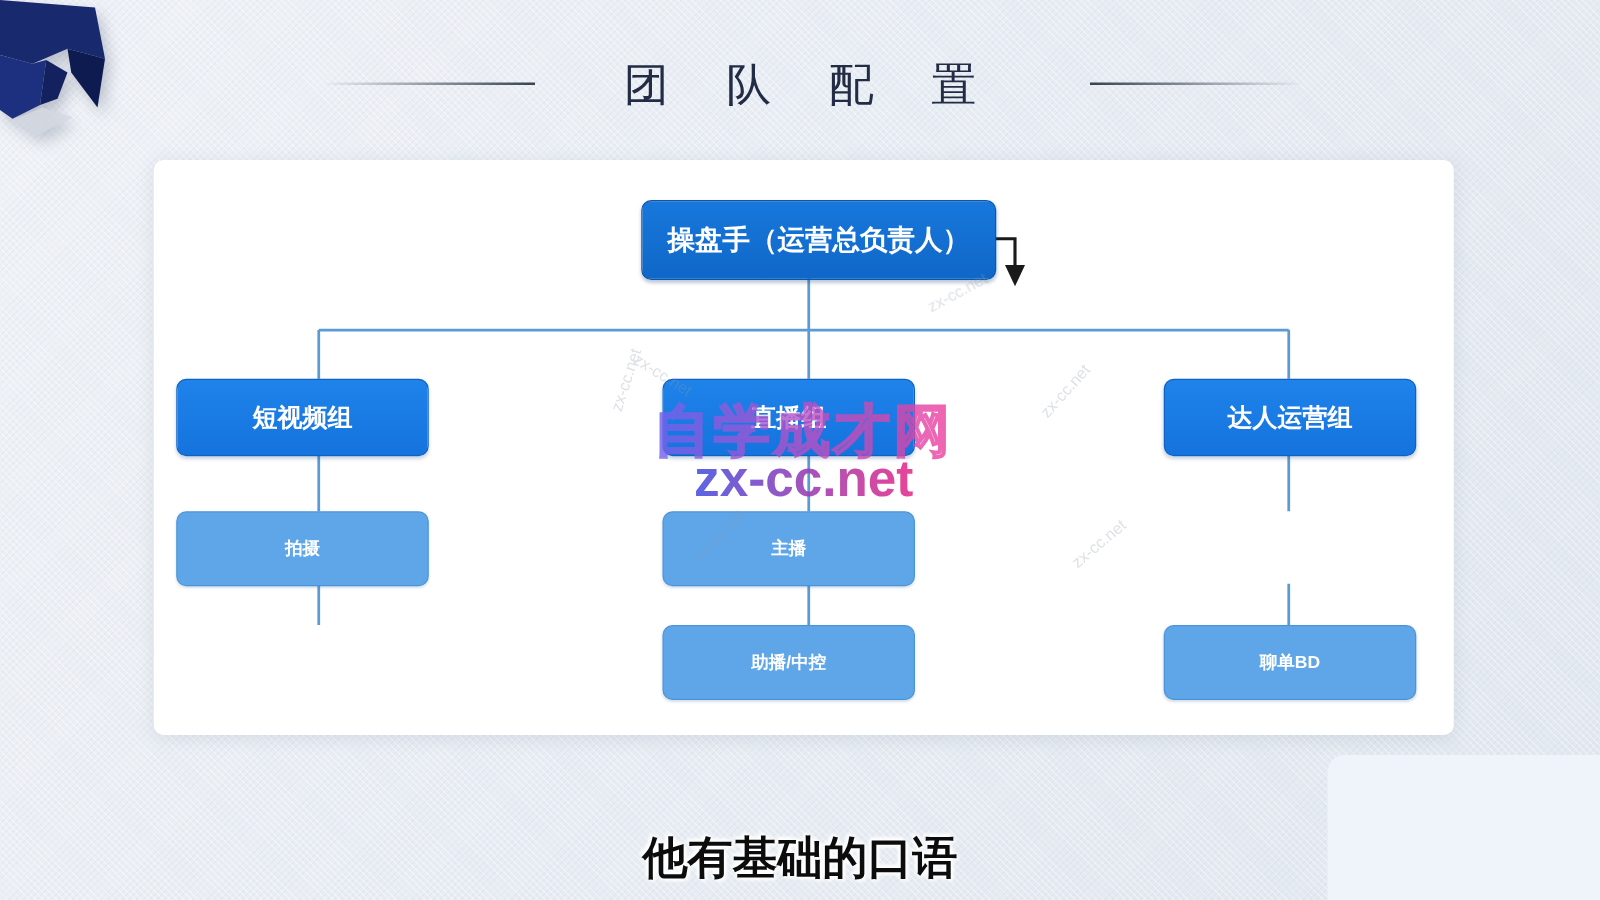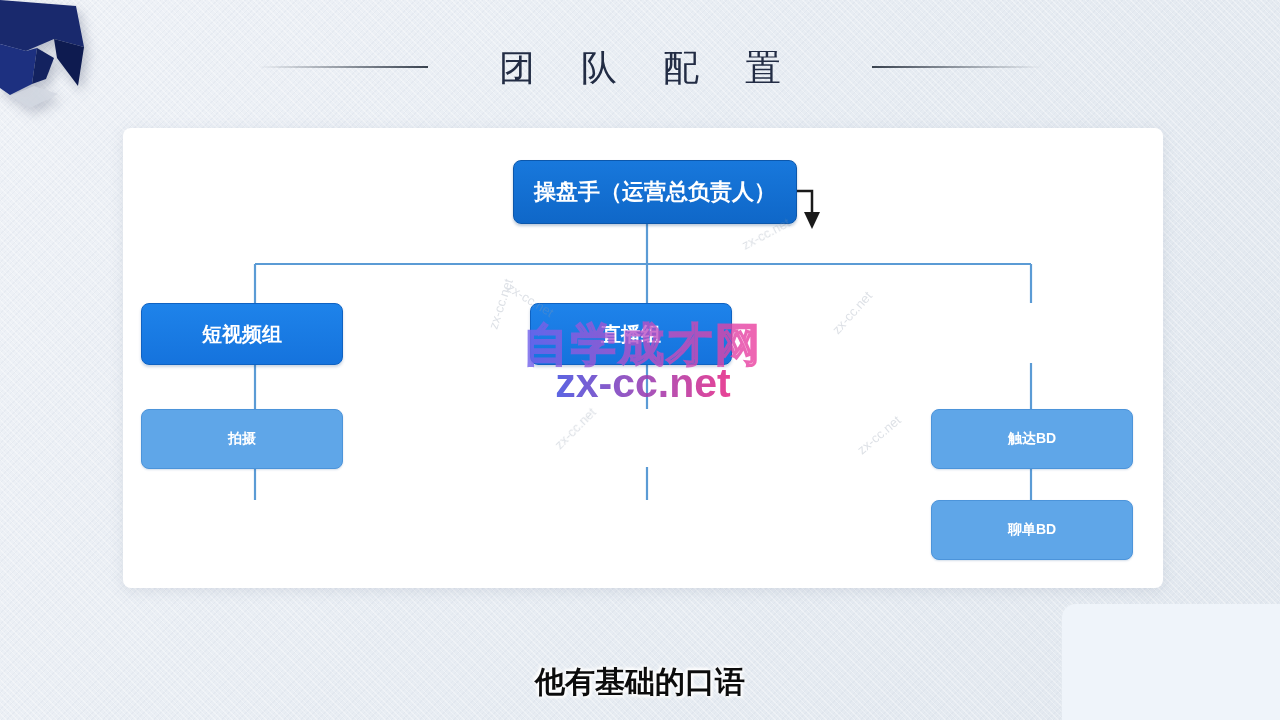--- a/index.html
+++ b/index.html
@@ -33,21 +33,21 @@
     background:linear-gradient(180deg,#1e83ea,#1573dd);border:1px solid #0f62c2;
     box-shadow:0 2px 3px rgba(15,60,120,.22);}
   .leaf-box{width:200px;height:58px;font-size:14px;
     background:#5fa6e8;border:1px solid #4c94da;box-shadow:0 1px 2px rgba(40,90,150,.20);}
   .col-left{left:141px;} .col-mid{left:530px;} .col-right{left:931px;}
   .row2{top:409px;} .row3{top:500px;}
   
   .overlay{position:absolute;inset:0;pointer-events:none;}
   
   .subtitle{position:absolute;left:0;right:0;top:662px;text-align:center;
-    font-family:"Liberation Serif","DejaVu Serif",serif;font-size:30px;font-weight:bold;color:#0c0c0c;
+    font-family:"Liberation Serif","DejaVu Serif",serif;font-size:36px;font-weight:bold;color:#0c0c0c;
     text-shadow:0 0 4px #fff,0 0 4px #fff,2px 2px 3px rgba(255,255,255,.95),-2px -2px 3px rgba(255,255,255,.95);}
   
   .corner-panel{position:absolute;left:1062px;top:604px;width:218px;height:116px;
     background:#eff4fa;border-radius:14px 0 0 0;}
 </style>
 </head>
 <body>
 
 <div class="stage">
   <div class="texture"></div>
@@ -83,24 +83,26 @@
     <g>
       <path d="M795,191 H812 V213" stroke="#1a1a1a" stroke-width="2.5" fill="none"></path>
       <polygon points="804,212 820,212 812,229" fill="#1a1a1a"></polygon>
     </g>
   </svg>
 
   <div class="obox root-box">操盘手（运营总负责人）</div>
 
   <div class="obox group-box col-left">短视频组</div>
   <div class="obox group-box col-mid">直播组</div>
+  <div class="obox group-box col-right">达人运营组</div>
 
   <div class="obox leaf-box col-left row2">拍摄</div>
-  <div class="obox leaf-box col-right row2">触达BD</div>
+  <div class="obox leaf-box col-mid row2">主播</div>
 
+  <div class="obox leaf-box col-mid row3">助播/中控</div>
   <div class="obox leaf-box col-right row3">聊单BD</div>
 
   <svg class="overlay" viewBox="0 0 1280 720">
     <defs>
       <linearGradient id="wmStroke" x1="0" y1="0" x2="1" y2="0">
         <stop offset="0" stop-color="#6f63ee"></stop>
         <stop offset="0.55" stop-color="#c04fc2"></stop>
         <stop offset="1" stop-color="#ee3f9d"></stop>
       </linearGradient>
       <linearGradient id="wmFill" x1="0" y1="0" x2="1" y2="0">

